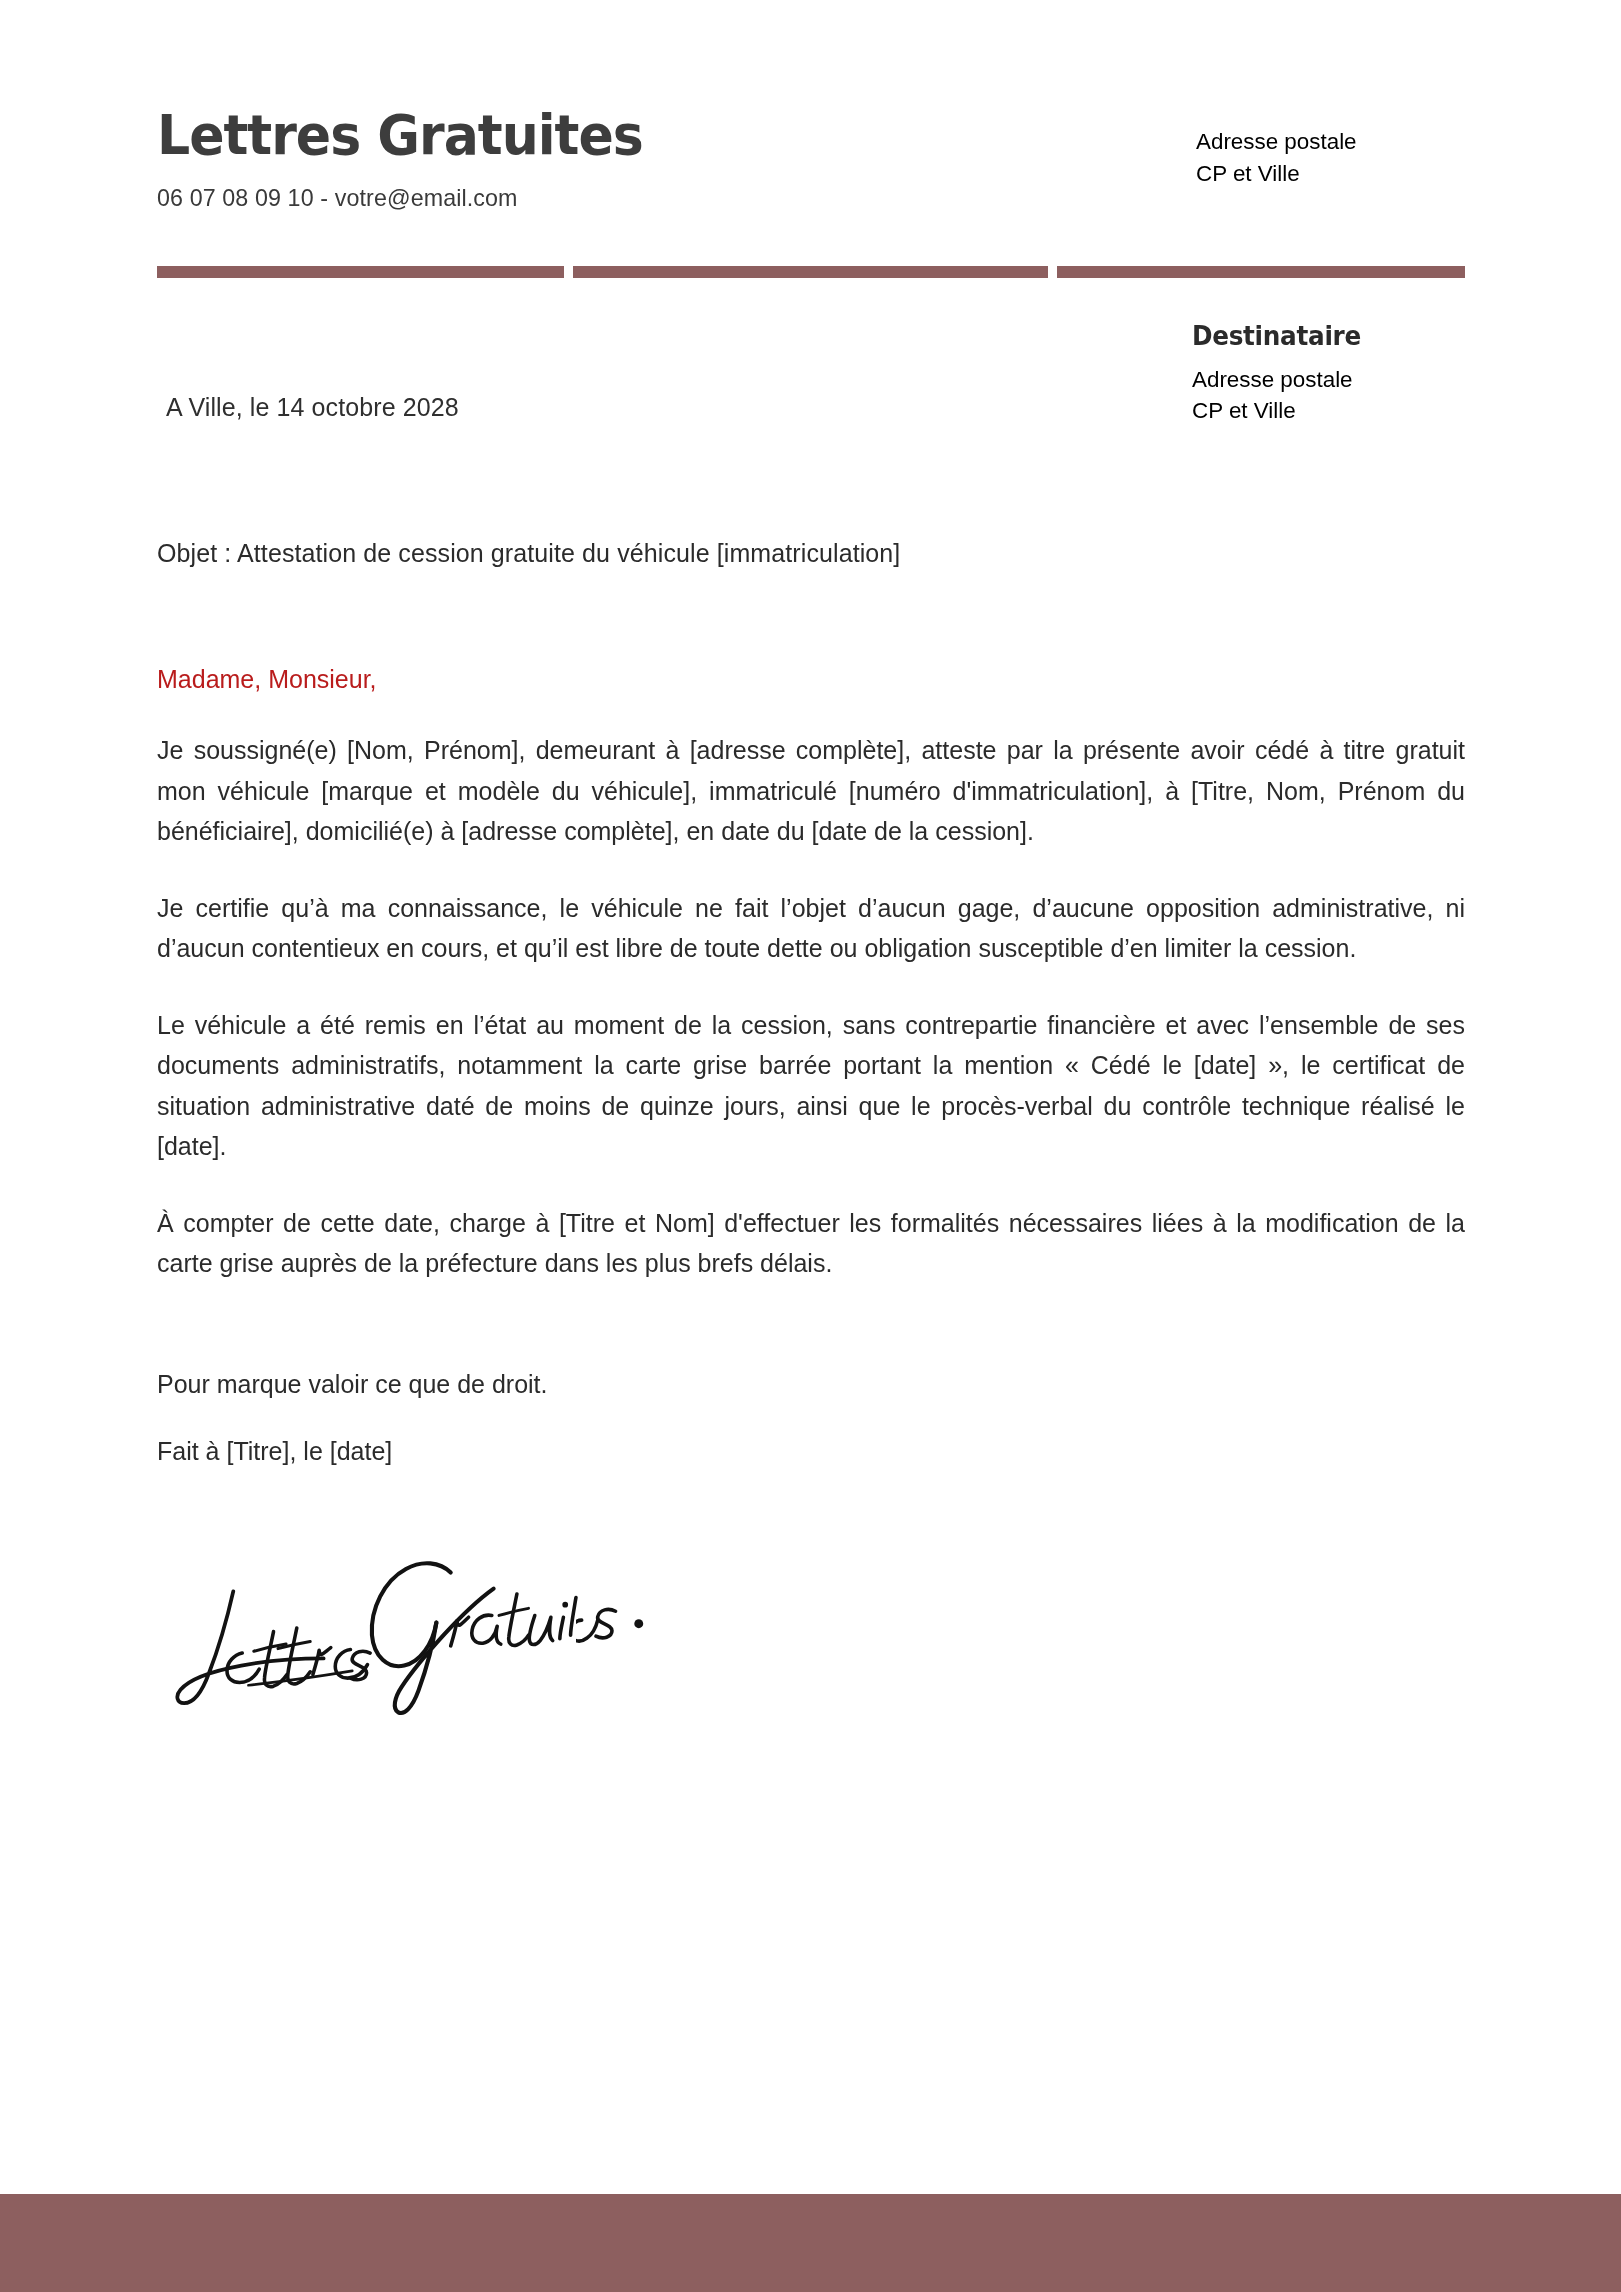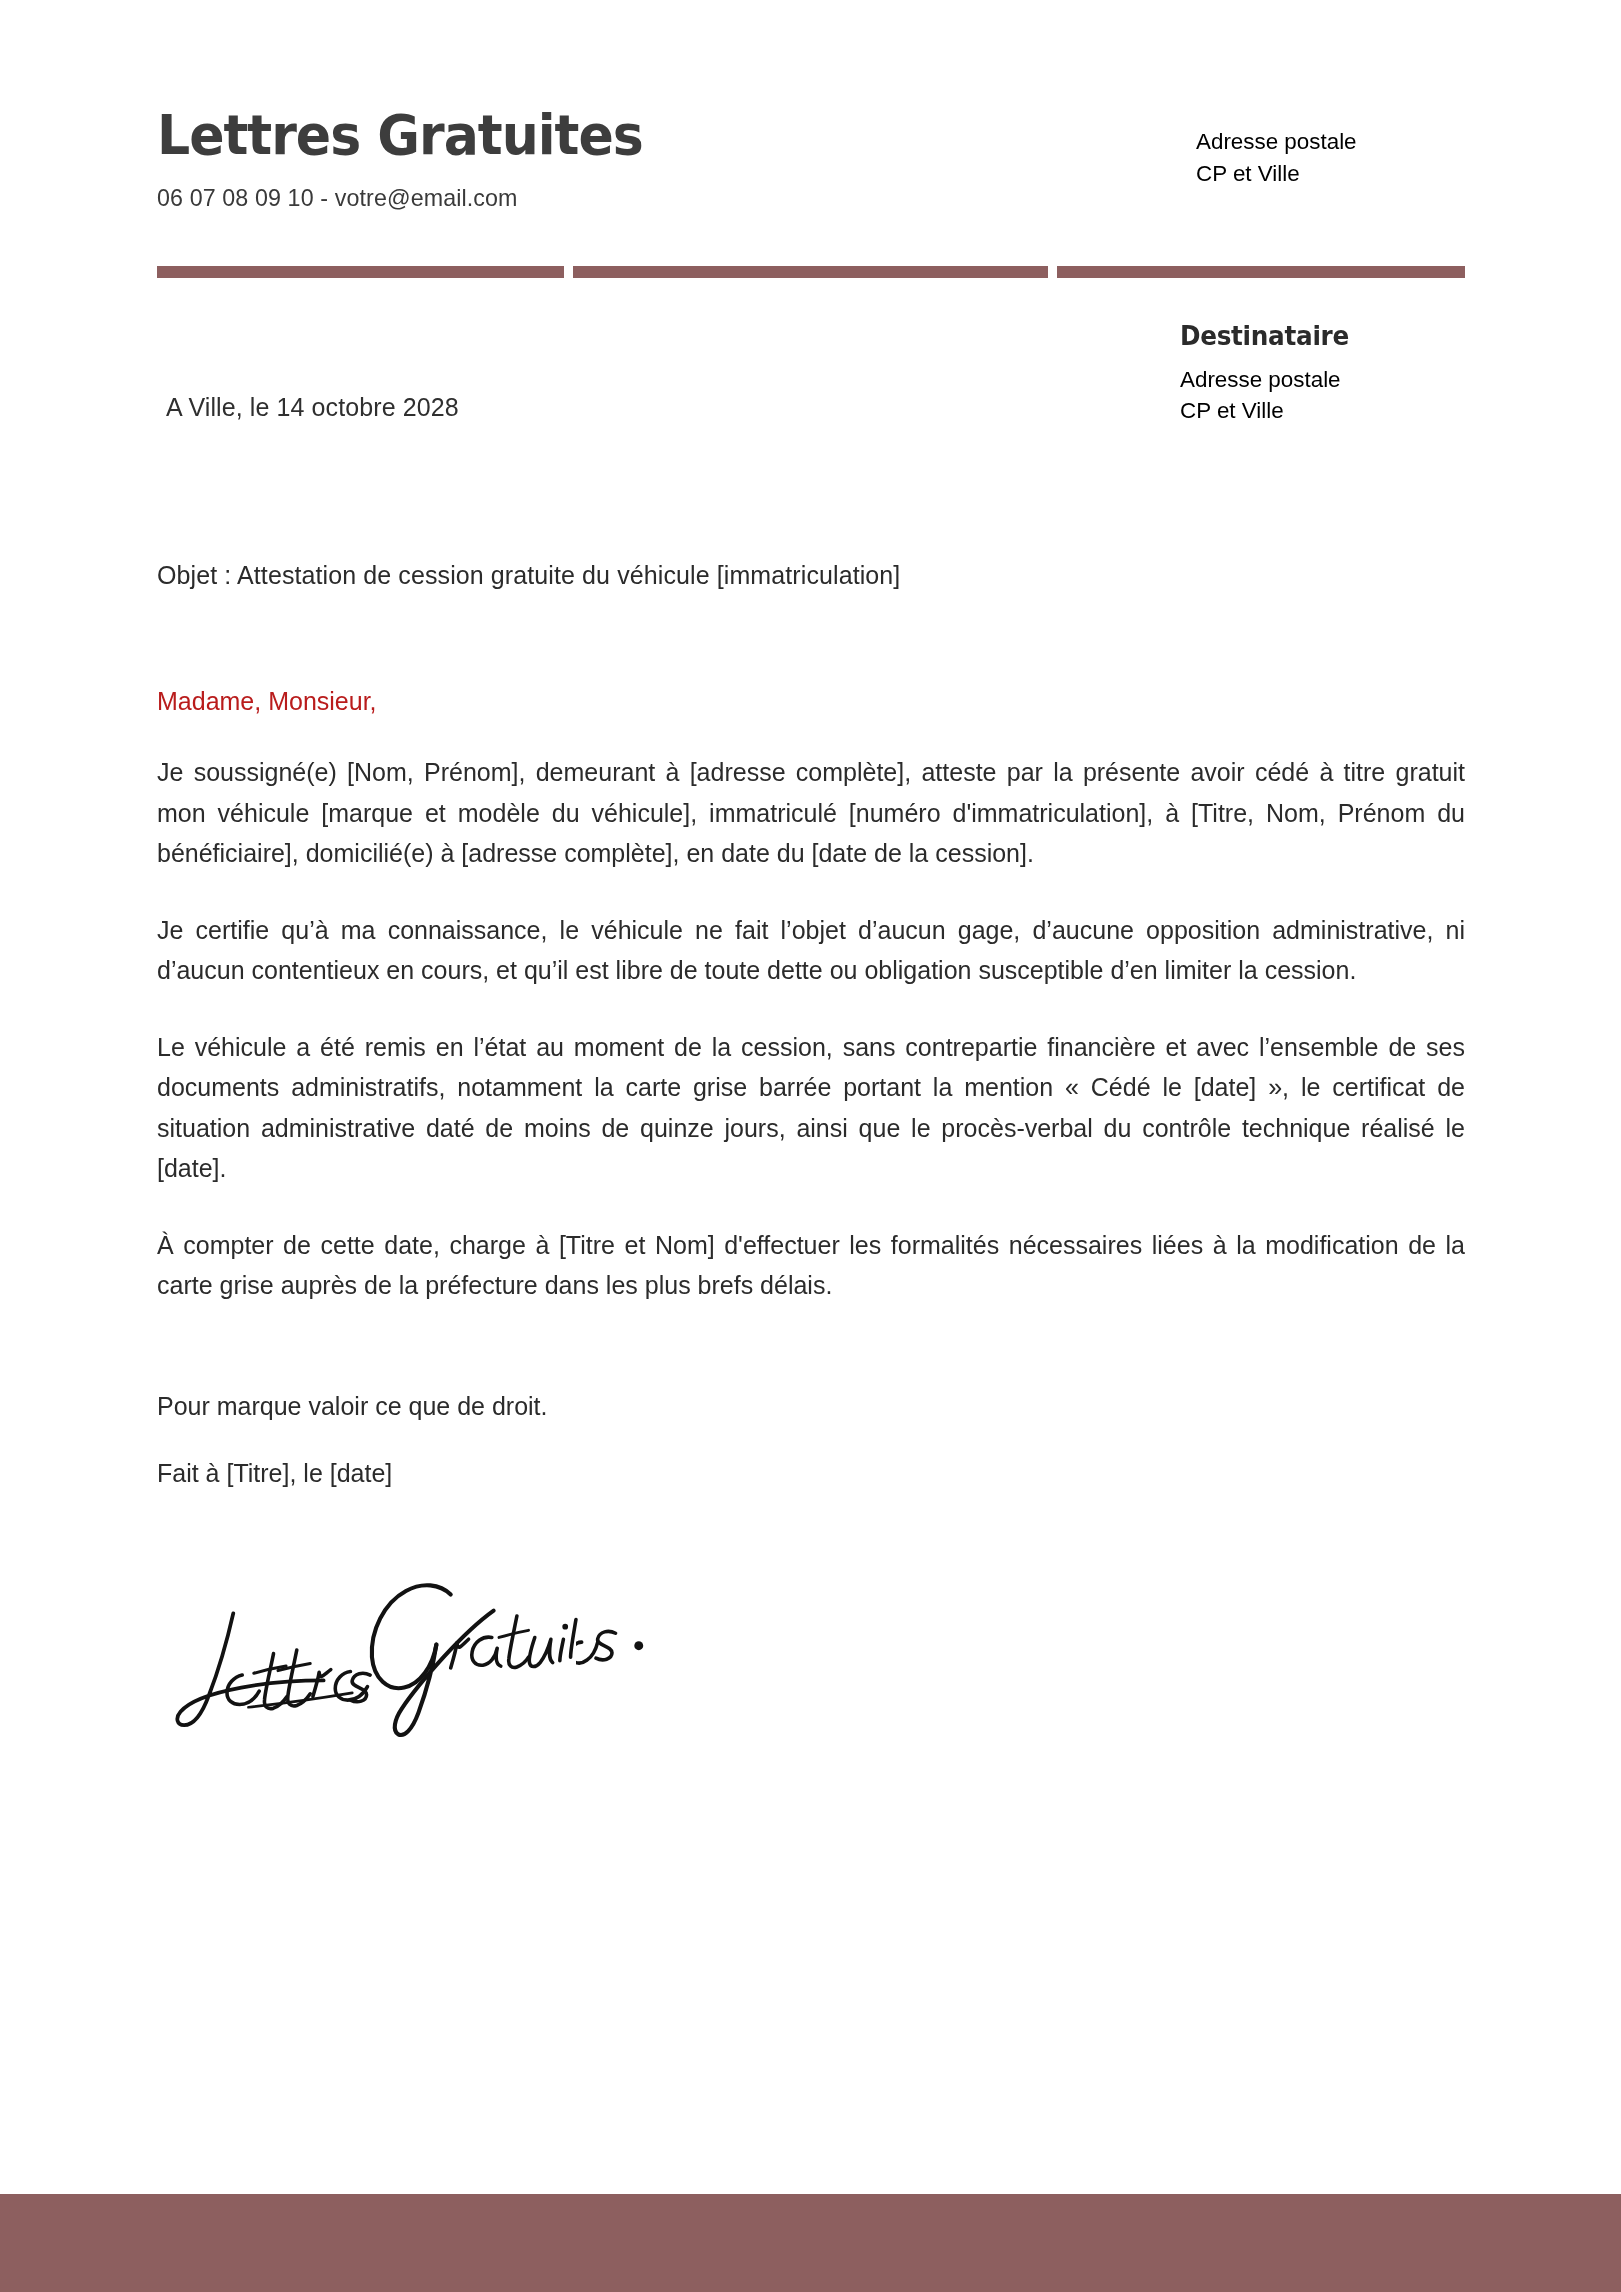--- a/index.html
+++ b/index.html
@@ -89,21 +89,21 @@
   .rule-b { flex: 0 0 475px; }
   .rule-c { flex: 1 1 auto; }
 
   
   .meta {
     position: relative;
     height: 188px;
   }
   .recipient {
     position: absolute;
-    right: 16px;
+    right: 4px;
     top: 43px;
     width: 269px;
     text-align: left;
   }
   .recipient-name {
     font-family: "DejaVu Sans", sans-serif;
     font-size: 26px;
     font-weight: 700;
     color: #2b2b2b;
     letter-spacing: -0.3px;
@@ -116,21 +116,21 @@
     left: 9px;
     top: 115px;
     font-size: 25px;
     font-weight: 300;
     color: #2f2f2f;
     letter-spacing: 0.1px;
   }
 
   
   .subject {
-    margin-top: 95px;
+    margin-top: 73px;
     font-size: 25px;
     font-weight: 300;
     color: #2b2b2b;
     letter-spacing: 0.1px;
   }
   .salutation {
     margin-top: 97px;
     font-size: 25px;
     font-weight: 300;
     color: #b91c1c;

